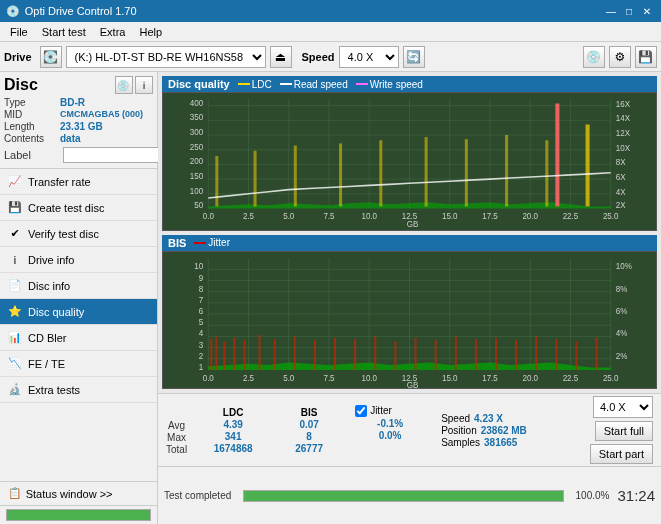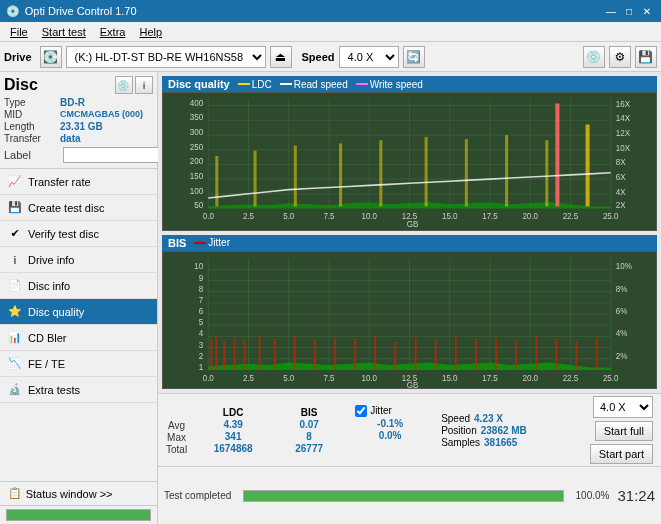--- a/index.html
+++ b/index.html
@@ -26,21 +26,20 @@
 
     
     .menu-bar {
       background: #f0f0f0;
       height: 20px;
       display: flex;
       align-items: center;
       padding: 0 4px;
       border-bottom: 1px solid #ccc;
       gap: 2px;
-      text-decoration: underline;
     }
     .menu-item {
       padding: 2px 6px;
       cursor: pointer;
       font-size: 11px;
     }
 
     
     .drive-bar {
       background: #f0f0f0;
@@ -342,21 +341,21 @@
       </div>
       <div class="disc-info-row">
         <span class="disc-info-key">MID</span>
         <span class="disc-info-val" style="font-size:9px;">CMCMAGBA5 (000)</span>
       </div>
       <div class="disc-info-row">
         <span class="disc-info-key">Length</span>
         <span class="disc-info-val">23.31 GB</span>
       </div>
       <div class="disc-info-row">
-        <span class="disc-info-key">Transfer</span>
+        <span class="disc-info-key">Contents</span>
         <span class="disc-info-val">data</span>
       </div>
       <div class="label-row">
         <span class="disc-info-key">Label</span>
         <input class="label-input" type="text" style="">
         <button class="label-search-btn">🔍</button>
       </div>
     </div>
 
     <div class="nav-items">

